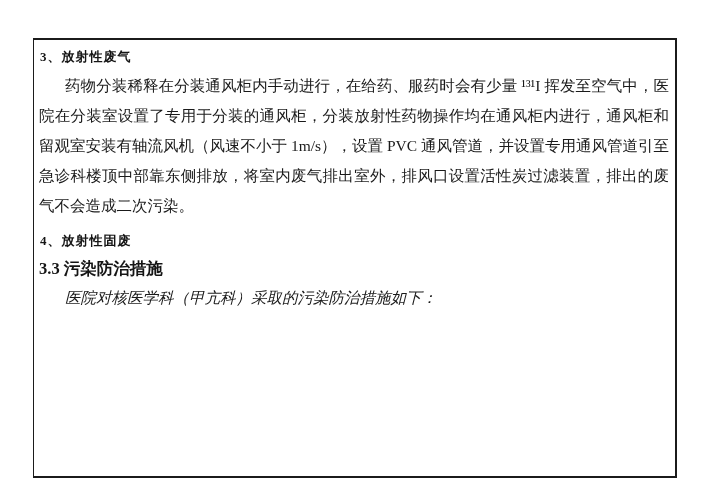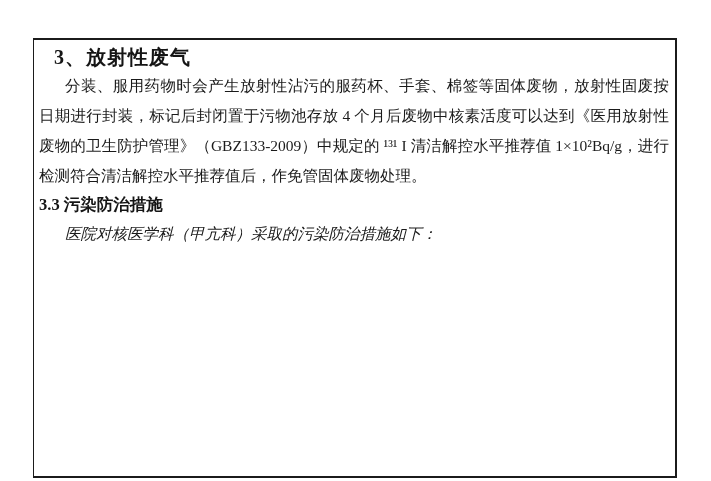--- a/index.html
+++ b/index.html
@@ -19,23 +19,23 @@
     left: 33px; top: 38px;
     width: 644px; height: 440px;
     border: 2px solid #1b1b1b;
     border-left-width: 1px;
     background: #ffffff;
     padding: 3px 6px 0 5px;
     color: #151515;
   }
   .h-num {
     font-weight: bold;
-    font-size: 20px;
+    font-size: 13px;
     line-height: 28px;
-    margin-left: 15px;
+    margin-left: 1px;
     letter-spacing: 1px;
   }
   .h-num.gap-top { margin-top: 6px; }
   .h-sec {
     font-weight: bold;
     font-size: 16.5px;
     line-height: 28px;
     margin-top: 0;
   }
   .para {
@@ -48,23 +48,24 @@
   .para.single { text-align: left; font-style: italic; }
 </style>
 </head>
 <body>
 
 <div class="page">
   <div class="doc-frame">
 
     <div class="h-num">3、放射性废气</div>
 
+    <div class="para">药物分装稀释在分装通风柜内手动进行，在给药、服药时会有少量 ¹³¹I 挥发至空气中，医院在分装室设置了专用于分装的通风柜，分装放射性药物操作均在通风柜内进行，通风柜和留观室安装有轴流风机（风速不小于 1m/s），设置 PVC 通风管道，并设置专用通风管道引至急诊科楼顶中部靠东侧排放，将室内废气排出室外，排风口设置活性炭过滤装置，排出的废气不会造成二次污染。</div>
 
+    <div class="h-num gap-top">4、放射性固废</div>
 
-    <div class="para">分装、服用药物时会产生放射性沾污的服药杯、手套、棉签等固体废物，放射性固废按日期进行封装，标记后封闭置于污物池存放 4 个月后废物中核素活度可以达到《医用放射性废物的卫生防护管理》（GBZ133-2009）中规定的 ¹³¹ I 清洁解控水平推荐值 1×10²Bq/g，进行检测符合清洁解控水平推荐值后，作免管固体废物处理。</div>
 
     <div class="h-sec">3.3 污染防治措施</div>
 
     <div class="para single">医院对核医学科（甲亢科）采取的污染防治措施如下：</div>
 
 
   </div>
 </div>
 
 </body></html>

